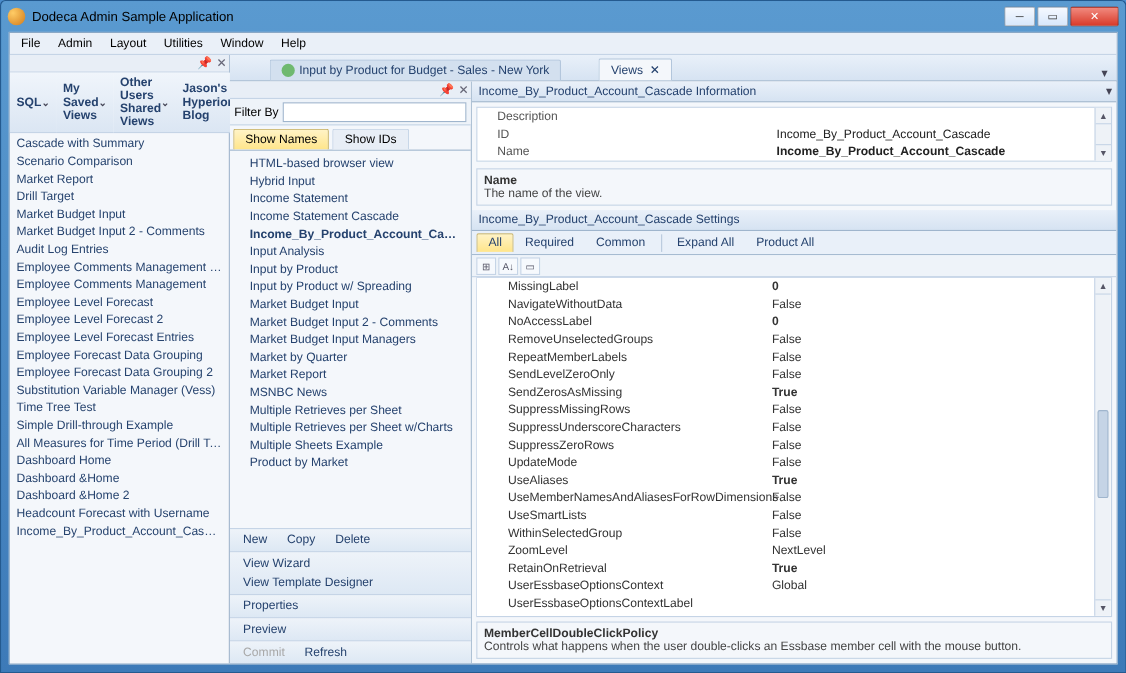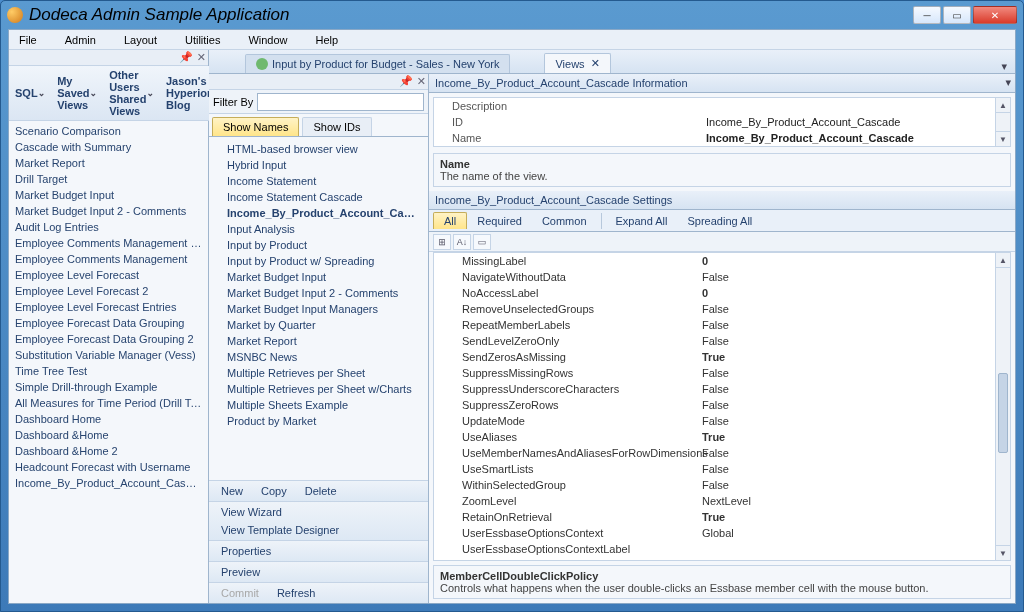--- a/index.html
+++ b/index.html
@@ -2,29 +2,29 @@
 <html><head>
 <meta charset="utf-8">
 <style>
 * { box-sizing: border-box; margin: 0; padding: 0; font-family: "Segoe UI", Tahoma, sans-serif; font-size: 11px; }
 body { background: #4a8ccc; width: 1024px; height: 612px; overflow: hidden; position: relative; }
 
 
 .window { position: absolute; top: 0; left: 0; right: 0; bottom: 0; background: linear-gradient(#5a9ad0, #3d7ab8); border: 1px solid #245a8f; border-radius: 5px 5px 0 0; }
 .titlebar { height: 28px; display: flex; align-items: center; padding: 0 6px; color: #1a1a1a; }
 .titlebar .icon { width: 16px; height: 16px; background: radial-gradient(circle at 30% 30%, #ffcc66, #d17a1a); border-radius: 50%; margin-right: 6px; }
-.titlebar .title { color: #000; flex: 1; font-size: 17px; font-style: italic; }
+.titlebar .title { color: #000; flex: 1; font-size: 12px; }
 .win-btns { display: flex; gap: 2px; }
 .win-btn { width: 28px; height: 18px; border: 1px solid rgba(0,0,0,.25); border-radius: 2px; background: linear-gradient(#f5f9ff,#d7e7fb); display: flex; align-items: center; justify-content: center; font-size: 10px; color:#333;}
 .win-btn.close { width: 44px; background: linear-gradient(#f18a7f,#d93b2b); color:#fff;}
 
 .frame { position: absolute; top: 28px; left: 7px; right: 7px; bottom: 7px; background: #eef2f7; border: 1px solid #8aa8c6; }
 
 
-.menubar { height: 20px; display: flex; align-items: center; padding: 0 4px; background: #eaf0f8; border-bottom: 1px solid #c5d4e6; gap: 16px; }
+.menubar { height: 20px; display: flex; align-items: center; padding: 0 4px; background: #eaf0f8; border-bottom: 1px solid #c5d4e6; gap: 4px; }
 .menubar span { padding: 2px 6px; cursor: default; }
 
 
 .body { display: flex; height: calc(100% - 20px); }
 .left { width: 200px; display: flex; flex-direction: column; border-right: 1px solid #9fb5cd; background:#f4f7fb;}
 .mid { width: 220px; display: flex; flex-direction: column; border-right: 1px solid #9fb5cd; background:#f4f7fb;}
 .right { flex: 1; display: flex; flex-direction: column; background:#f4f7fb; overflow:hidden;}
 
 
 .panelhdr { height: 16px; background:#e8eef6; border-bottom:1px solid #c5d4e6; display:flex; justify-content:flex-end; align-items:center; padding:0 2px; gap:4px; font-size:9px; color:#667;}
@@ -142,22 +142,22 @@
           <div class="acc-item">
               <span>Other Users Shared Views</span>
               <span class="chev">⌄</span>
             </div>
           <div class="acc-item">
               <span>Jason's Hyperion Blog</span>
               <span class="chev">⌃</span>
             </div>
         </div>
         <div class="left-list" id="left-list">
+            <div>Cascade with Summary</div>
             <div>Scenario Comparison</div>
-            <div>Cascade with Summary</div>
             <div>Market Report</div>
             <div>Drill Target</div>
             <div>Market Budget Input</div>
             <div>Market Budget Input 2 - Comments</div>
             <div>Audit Log Entries</div>
             <div>Employee Comments Management (E...</div>
             <div>Employee Comments Management</div>
             <div>Employee Level Forecast</div>
             <div>Employee Level Forecast 2</div>
             <div>Employee Level Forecast Entries</div>
@@ -277,21 +277,21 @@
 
             <div class="info-hdr">
               <span>Income_By_Product_Account_Cascade Settings</span>
             </div>
             <div class="settings-tabs">
               <span class="st active">All</span>
               <span class="st">Required</span>
               <span class="st">Common</span>
               <span class="sep"></span>
               <span class="st">Expand All</span>
-              <span class="st">Spreading All</span>
+              <span class="st">Product All</span>
             </div>
             <div class="tool-row">
               <span class="tb">⊞</span>
               <span class="tb">A↓</span>
               <span class="tb">▭</span>
             </div>
             <div class="grid" style="position:relative;padding-right:15px;">
               <div id="grid-rows">
                   <div class="grow b">
                     <div class="gk">MissingLabel</div>

